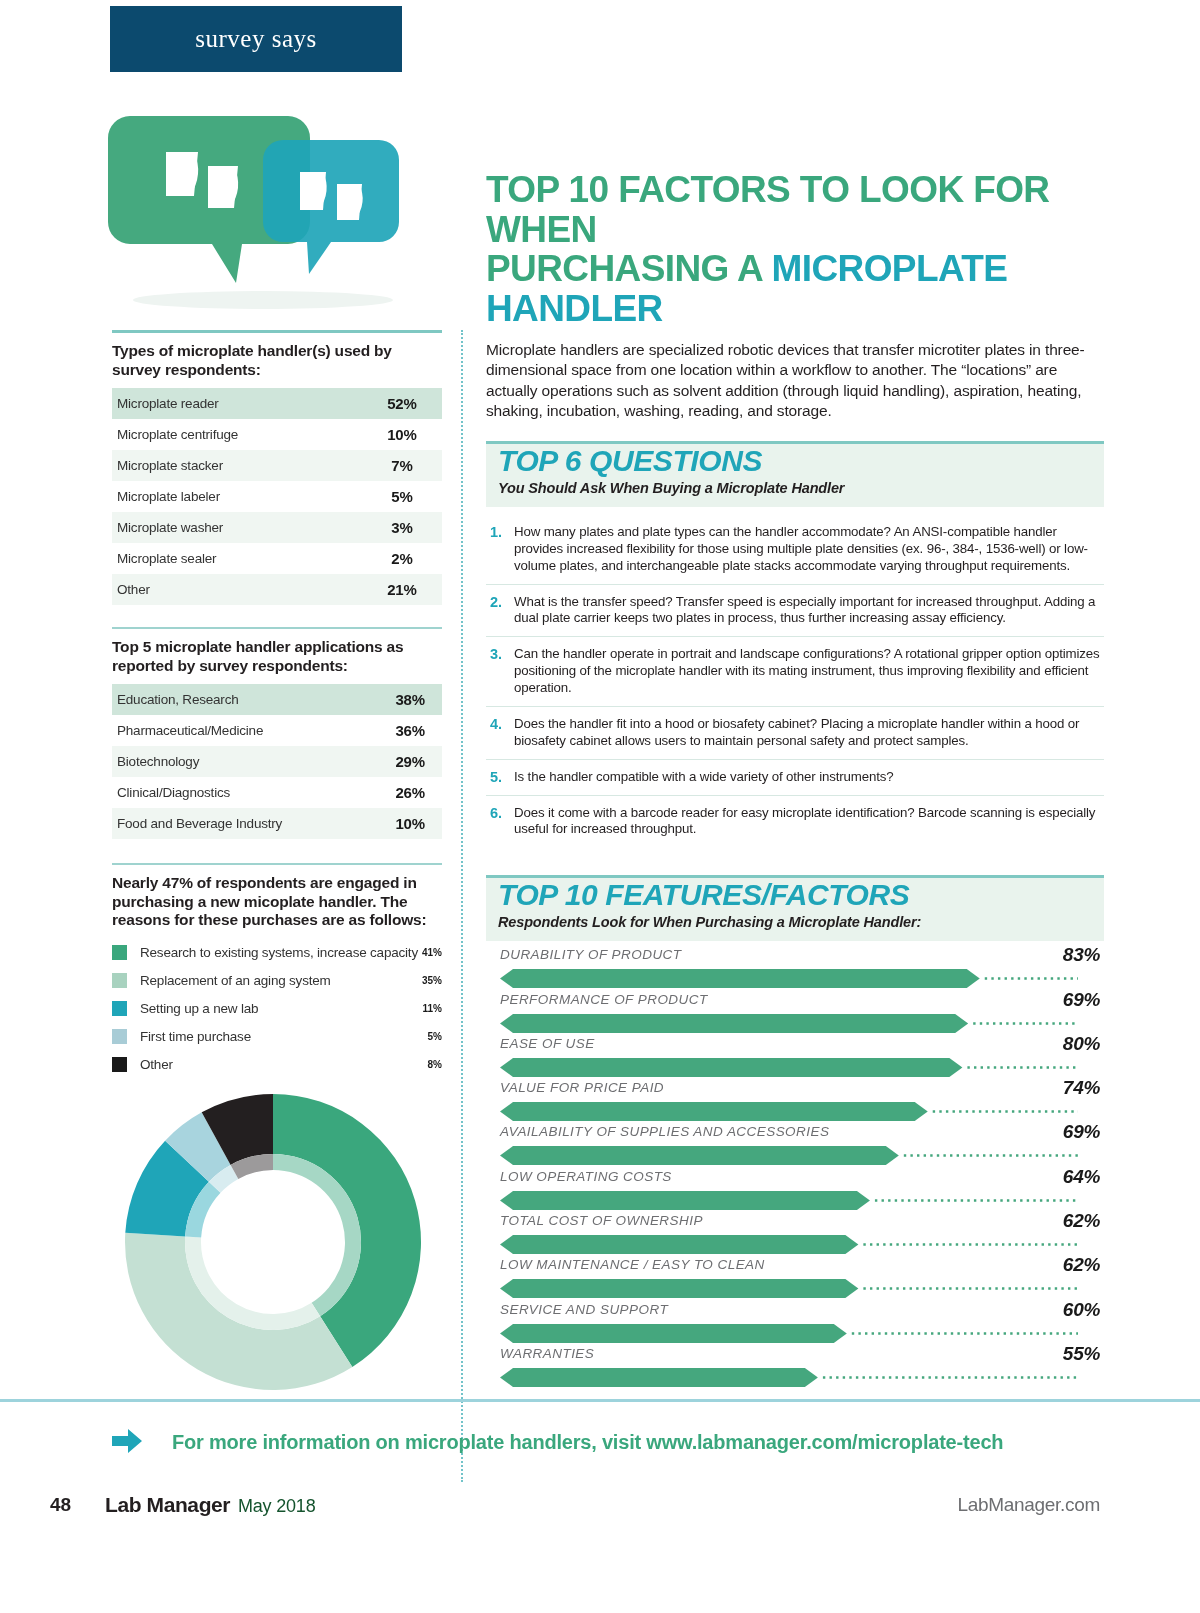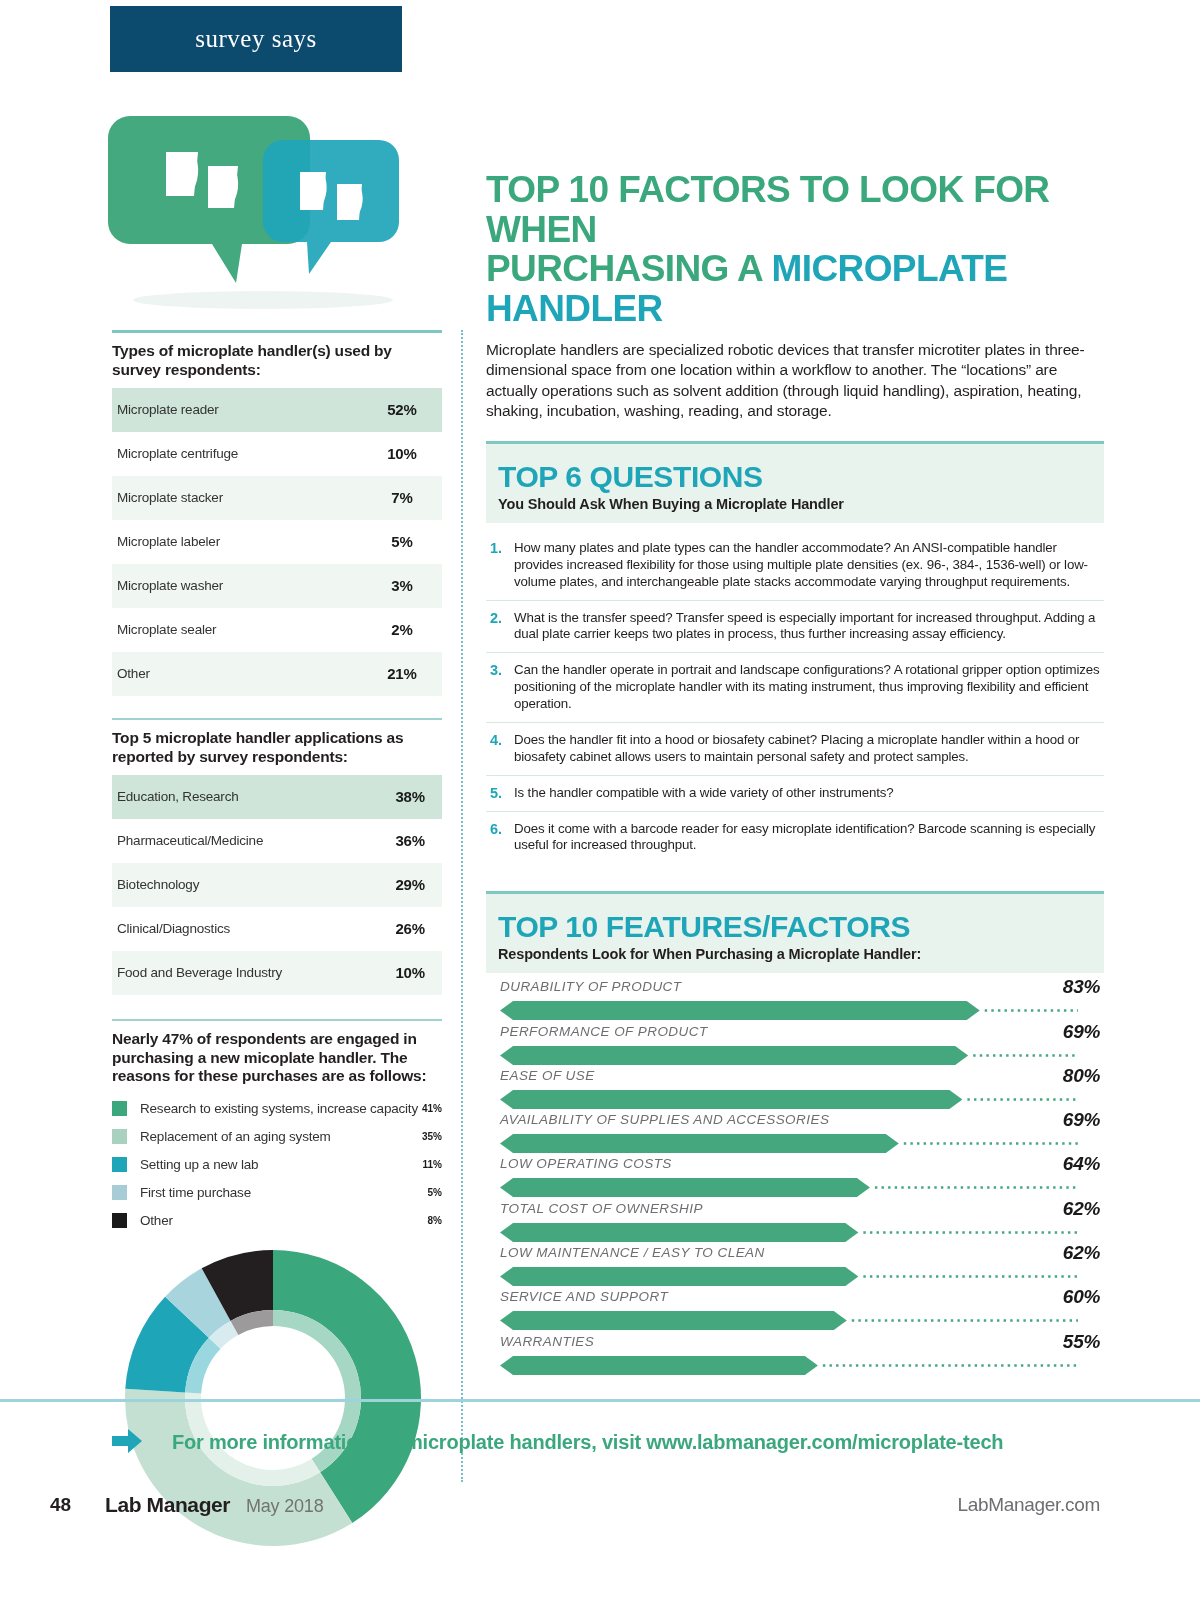--- a/index.html
+++ b/index.html
@@ -30,21 +30,21 @@
   
   .col-left { position: absolute; left: 112px; top: 330px; width: 330px; }
   .rule-top { height: 3px; background: #7fc8c2; margin-bottom: 9px; }
   .rule-top.thin { height: 2px; background: #9fd3cf; }
   .block-title {
     font-family: "Liberation Sans Narrow", "Liberation Sans", sans-serif;
     font-size: 15.5px; font-weight: bold; line-height: 1.22;
     color: #231f20; margin-bottom: 8px; letter-spacing: -0.2px;
   }
   .dtable { width: 100%; border-collapse: collapse; }
-  .dtable tr { height: 44px; }
+  .dtable tr { height: 31px; }
   .dtable tr.hl { background: #cfe5da; }
   .dtable tr.alt { background: #f0f6f2; border-radius: 10px; }
   .dtable td {
     font-size: 13.5px; padding: 0 2px 0 5px; vertical-align: middle;
     color: #333; letter-spacing: -0.2px;
   }
   .dtable td.val {
     text-align: center; font-weight: bold; font-size: 15px;
     color: #1a1a1a; padding-right: 6px; white-space: nowrap;
   }
@@ -74,21 +74,21 @@
   }
   .headline .hl-blue { color: #1fa5b8; }
   .intro {
     margin-top: 12px;
     font-family: "Liberation Sans Narrow", "Liberation Sans", sans-serif;
     font-size: 15.5px; line-height: 1.30; color: #231f20; letter-spacing: -0.15px;
   }
 
   .sec { margin-top: 20px; }
   .sec-rule { height: 3px; background: #7fc8c2; }
-  .sec-head { background: #e9f3ed; padding: 18px 12px 11px 12px; }
+  .sec-head { background: #e9f3ed; padding: 2px 12px 11px 12px; font-style: italic; }
   .sec-title {
     font-family: "Liberation Sans Narrow", "Liberation Sans", sans-serif;
     font-size: 30px; font-weight: bold; color: #1fa5b8;
     line-height: 1.0; letter-spacing: -0.4px;
   }
   .sec-sub {
     font-family: "Liberation Sans Narrow", "Liberation Sans", sans-serif;
     font-size: 14.5px; font-weight: bold; color: #231f20;
     margin-top: 4px; letter-spacing: -0.15px;
   }
@@ -127,21 +127,21 @@
   .foot-rule { position: absolute; left: 0; top: 1399px; width: 1200px; height: 3px; background: #9dd3dc; }
   .foot-cta { position: absolute; left: 110px; top: 1428px; display: flex; align-items: flex-end; gap: 12px; }
   .foot-arrow { width: 34px; height: 26px; margin-right: 16px; flex: 0 0 34px; }
   .foot-cta-text {
     font-family: "Liberation Sans Narrow", "Liberation Sans", sans-serif;
     font-size: 20px; font-weight: bold; color: #3aa77d; letter-spacing: -0.2px;
   }
   .pg-num { position: absolute; left: 50px; top: 1494px; font-size: 19px; font-weight: bold; color: #231f20; }
   .pg-brand { position: absolute; left: 105px; top: 1493px; font-size: 21px; font-weight: bold; color: #231f20; letter-spacing: -0.4px;
     font-family: "Liberation Sans Narrow", "Liberation Sans", sans-serif; }
-  .pg-date { position: absolute; left: 246px; top: 1496px; font-size: 18px; color: #737373; letter-spacing: -0.2px;
+  .pg-date { position: absolute; left: 238px; top: 1496px; font-size: 18px; color: #14532d; letter-spacing: -0.2px;
     font-family: "Liberation Sans Narrow", "Liberation Sans", sans-serif; }
   .pg-site { position: absolute; right: 100px; top: 1494px; font-size: 19px; color: #6d6e71; letter-spacing: -0.3px;
     font-family: "Liberation Sans Narrow", "Liberation Sans", sans-serif; }
 </style>
 </head>
 <body>
 
 <div class="page">
 
   <div class="banner">
@@ -353,20 +353,30 @@
             <div class="bar-label">EASE OF USE</div>
             <div class="bar-val">80%</div>
             <div class="bar-track">
               <svg width="578" height="19" viewBox="0 0 578 19">
                 <path d="M0 9.5 L13 0 L449.40000000000003 0 L462.40000000000003 9.5 L449.40000000000003 19 L13 19 Z" fill="#45a77e"></path>
                 <line x1="467.40000000000003" y1="9.5" x2="578" y2="9.5" stroke="#45a77e" stroke-width="2.4" stroke-dasharray="2.4 4.2" stroke-linecap="butt"></line>
               </svg>
             </div>
           </div>
           <div class="bar-row">
+            <div class="bar-label">VALUE FOR PRICE PAID</div>
+            <div class="bar-val">74%</div>
+            <div class="bar-track">
+              <svg width="578" height="19" viewBox="0 0 578 19">
+                <path d="M0 9.5 L13 0 L414.71999999999997 0 L427.71999999999997 9.5 L414.71999999999997 19 L13 19 Z" fill="#45a77e"></path>
+                <line x1="432.71999999999997" y1="9.5" x2="578" y2="9.5" stroke="#45a77e" stroke-width="2.4" stroke-dasharray="2.4 4.2" stroke-linecap="butt"></line>
+              </svg>
+            </div>
+          </div>
+          <div class="bar-row">
             <div class="bar-label">AVAILABILITY OF SUPPLIES AND ACCESSORIES</div>
             <div class="bar-val">69%</div>
             <div class="bar-track">
               <svg width="578" height="19" viewBox="0 0 578 19">
                 <path d="M0 9.5 L13 0 L385.82 0 L398.82 9.5 L385.82 19 L13 19 Z" fill="#45a77e"></path>
                 <line x1="403.82" y1="9.5" x2="578" y2="9.5" stroke="#45a77e" stroke-width="2.4" stroke-dasharray="2.4 4.2" stroke-linecap="butt"></line>
               </svg>
             </div>
           </div>
           <div class="bar-row">

